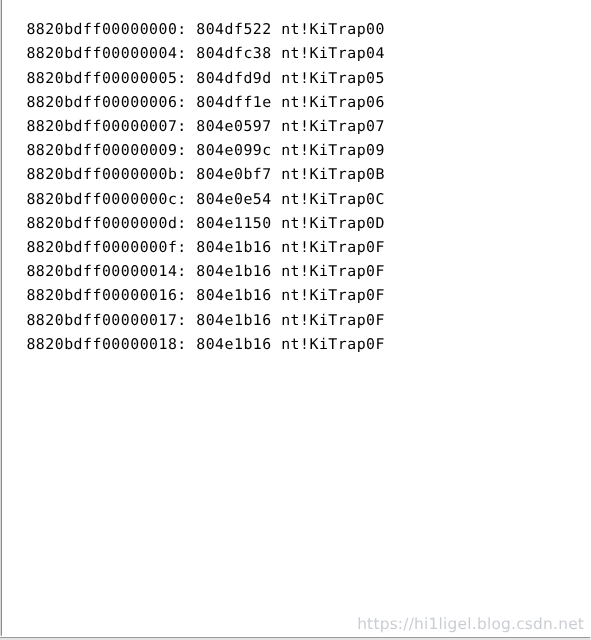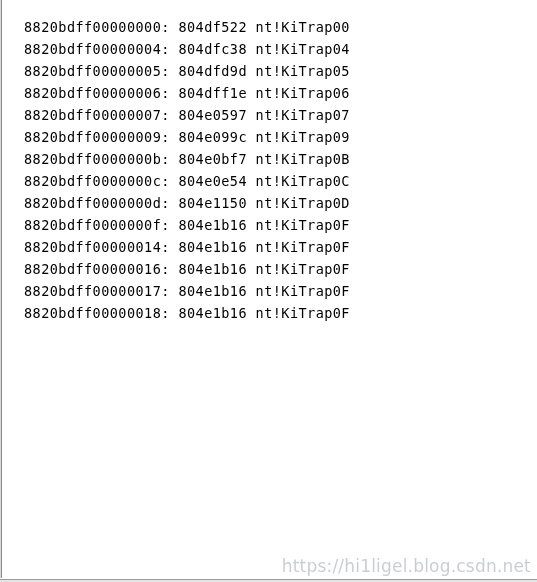--- a/index.html
+++ b/index.html
@@ -79,21 +79,21 @@
     padding-left: 5px;
     margin: 0;
   }
 
   
   #watermark {
     position: absolute;
     right: 6px;
     bottom: 6px;
     font-family: "DejaVu Sans", "Liberation Sans", sans-serif;
-    font-size: 17px;
+    font-size: 14px;
     letter-spacing: 0.2px;
     color: #c8ccd2;
     opacity: 0.95;
     white-space: nowrap;
     pointer-events: none;
     z-index: 4;
   }
 </style>
 </head>
 <body>

